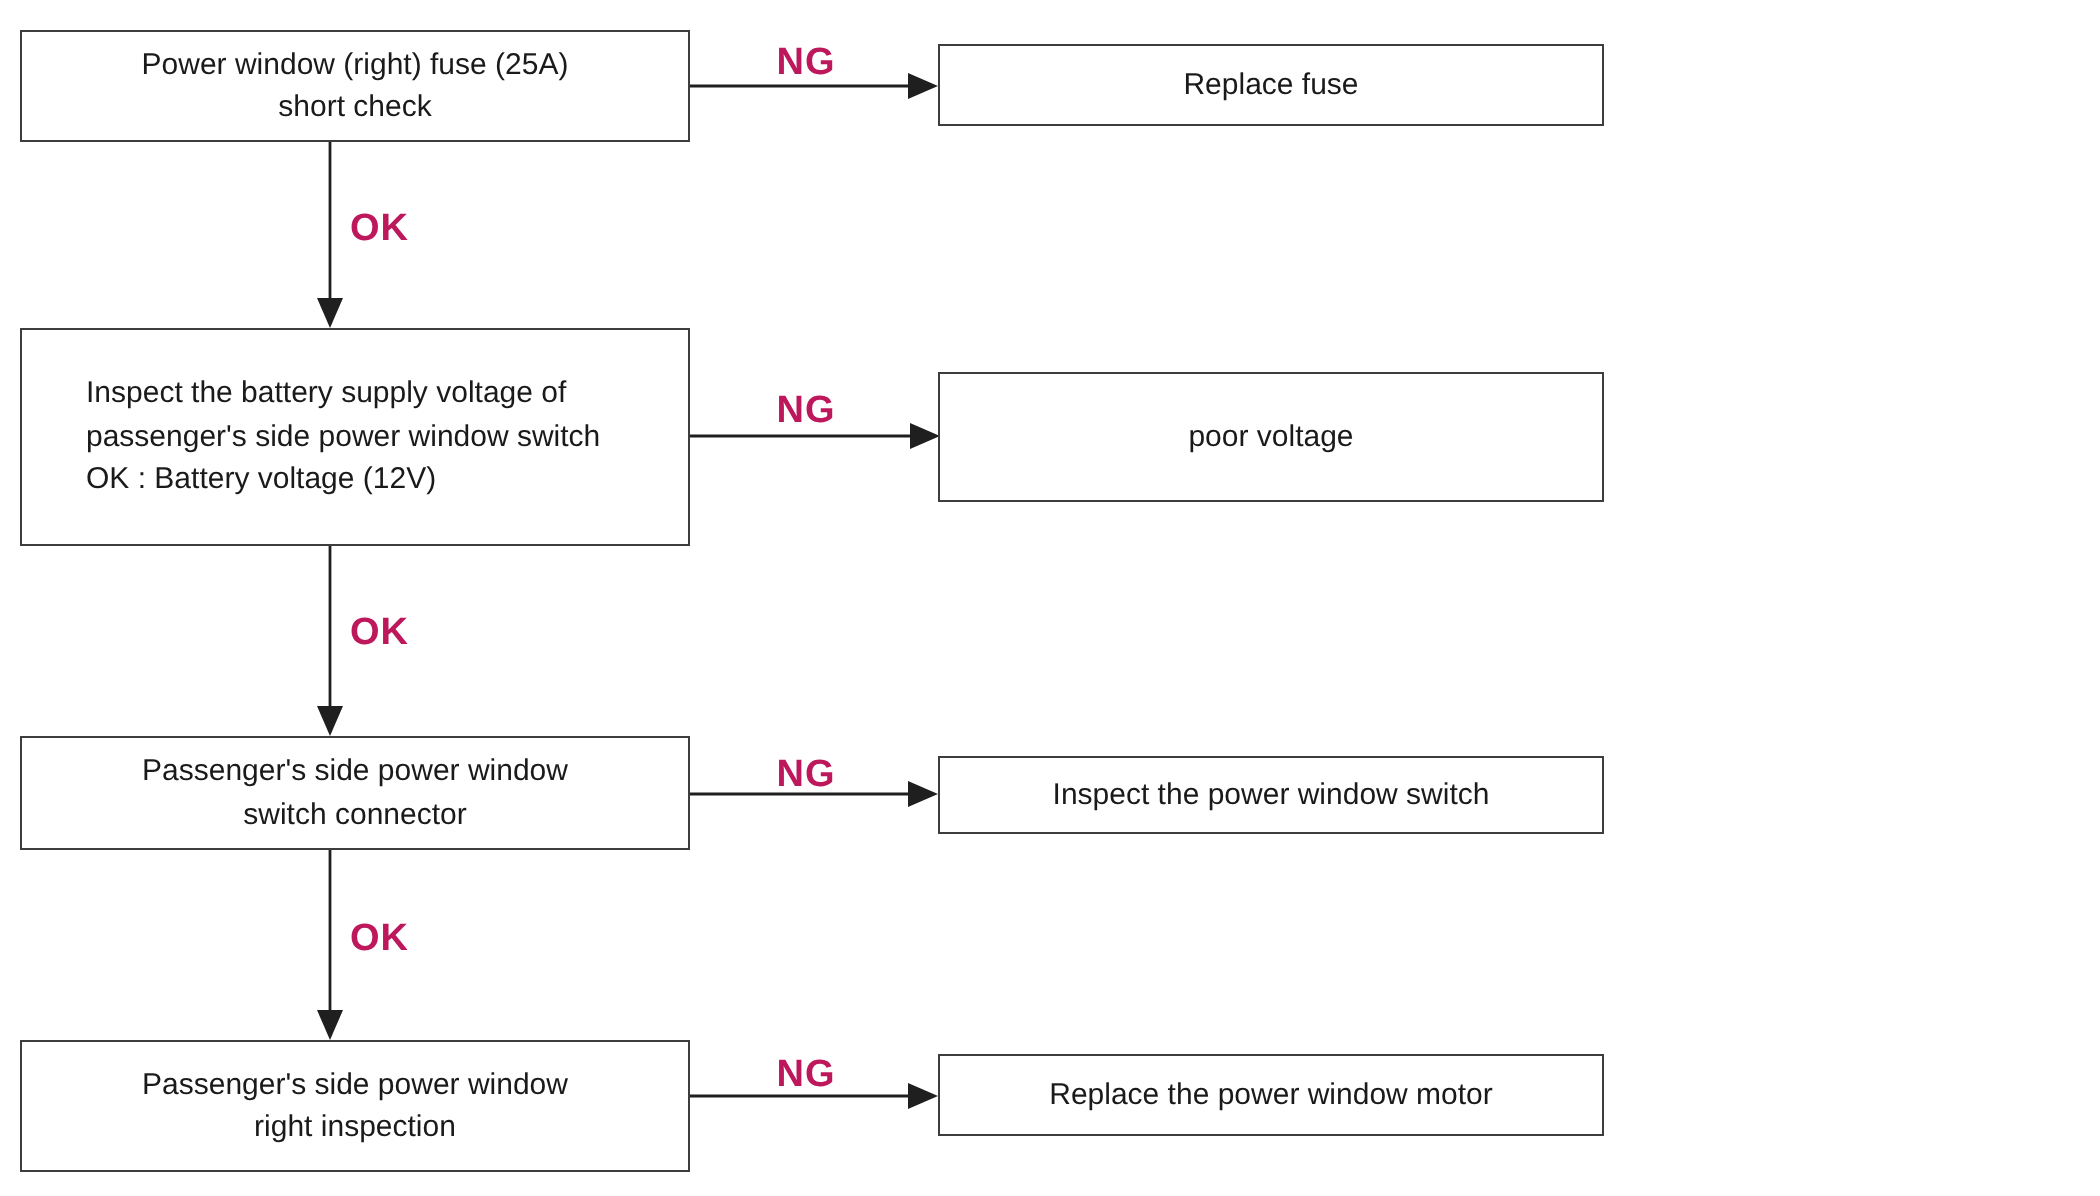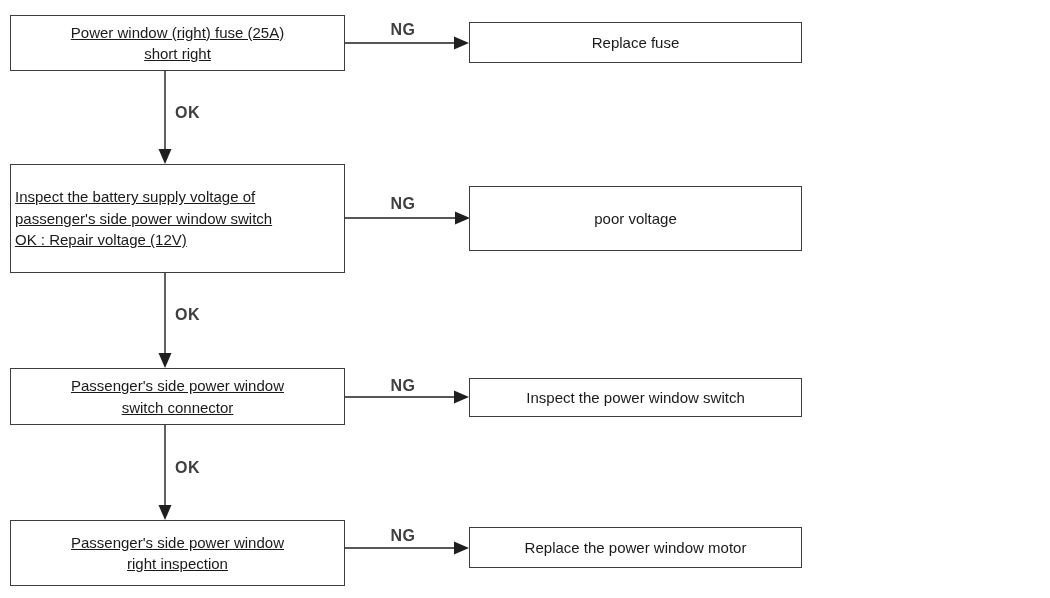--- a/index.html
+++ b/index.html
@@ -27,41 +27,41 @@
     box-sizing: border-box;
     border: 1.5px solid #3d3d3d;
     background: #ffffff;
     display: flex;
     flex-direction: column;
     justify-content: center;
     font-size: 15px;
     line-height: 21.5px;
   }
   .box.centered { align-items: center; text-align: center; }
-  .box.lefted   { align-items: flex-start; text-align: left; padding-left: 4px; padding-right: 8px; }
+  .box.lefted   { align-items: flex-start; text-align: left; padding-left: 32px; padding-right: 8px; }
 
   
-  .step  { left: 10px;  width: 335px; text-decoration: underline; }
+  .step  { left: 10px;  width: 335px; }
   .step-1 { top: 15px;  height: 56px; }
   .step-2 { top: 164px; height: 109px; }
   .step-3 { top: 368px; height: 57px; }
   .step-4 { top: 520px; height: 66px; }
 
   
   .result { left: 469px; width: 333px; }
   .result-1 { top: 22px;  height: 41px; }
   .result-2 { top: 186px; height: 65px; }
   .result-3 { top: 378px; height: 39px; }
   .result-4 { top: 527px; height: 41px; }
 
   .conn-label {
     position: absolute;
-    font-size: 16px;
+    font-size: 19px;
     font-weight: bold;
-    color: #404040;
+    color: #be185d;
     letter-spacing: 0.5px;
   }
   .ng-label { left: 380px; width: 46px; text-align: center; }
   .ng-1 { top: 21px; }
   .ng-2 { top: 195px; }
   .ng-3 { top: 377px; }
   .ng-4 { top: 527px; }
 
   .ok-label { left: 175px; }
   .ok-1 { top: 104px; }
@@ -104,27 +104,27 @@
       <polygon class="head-fill" points="165,368 158.5,353 171.5,353"></polygon>
     </g>
     <g>
       <line class="line-stroke" x1="165" y1="425" x2="165" y2="507"></line>
       <polygon class="head-fill" points="165,520 158.5,505 171.5,505"></polygon>
     </g>
   </svg>
 
   <div class="box centered step step-1">
     <div>Power window (right) fuse (25A)</div>
-    <div>short right</div>
+    <div>short check</div>
   </div>
 
   <div class="box lefted step step-2">
     <div>Inspect the battery supply voltage of</div>
     <div>passenger's side power window switch</div>
-    <div>OK : Repair voltage (12V)</div>
+    <div>OK : Battery voltage (12V)</div>
   </div>
 
   <div class="box centered step step-3">
     <div>Passenger's side power window</div>
     <div>switch connector</div>
   </div>
 
   <div class="box centered step step-4">
     <div>Passenger's side power window</div>
     <div>right inspection</div>

